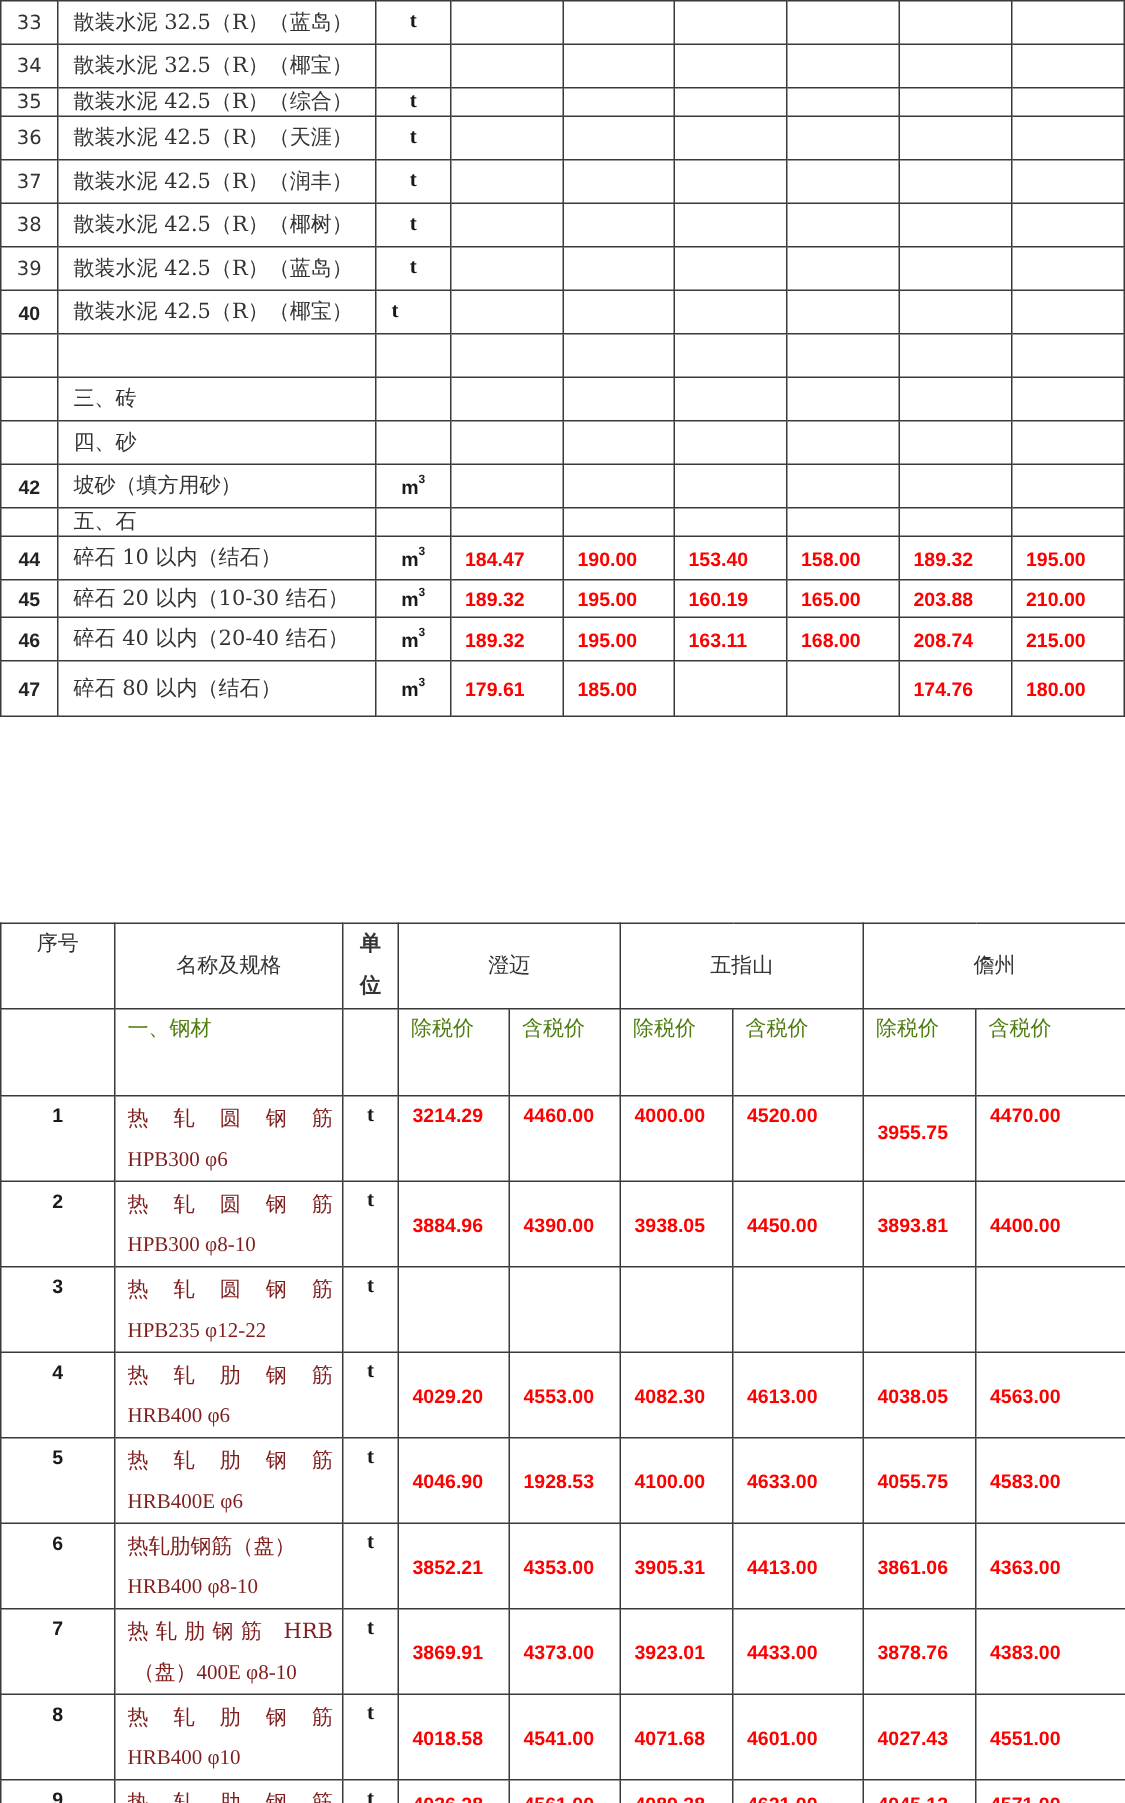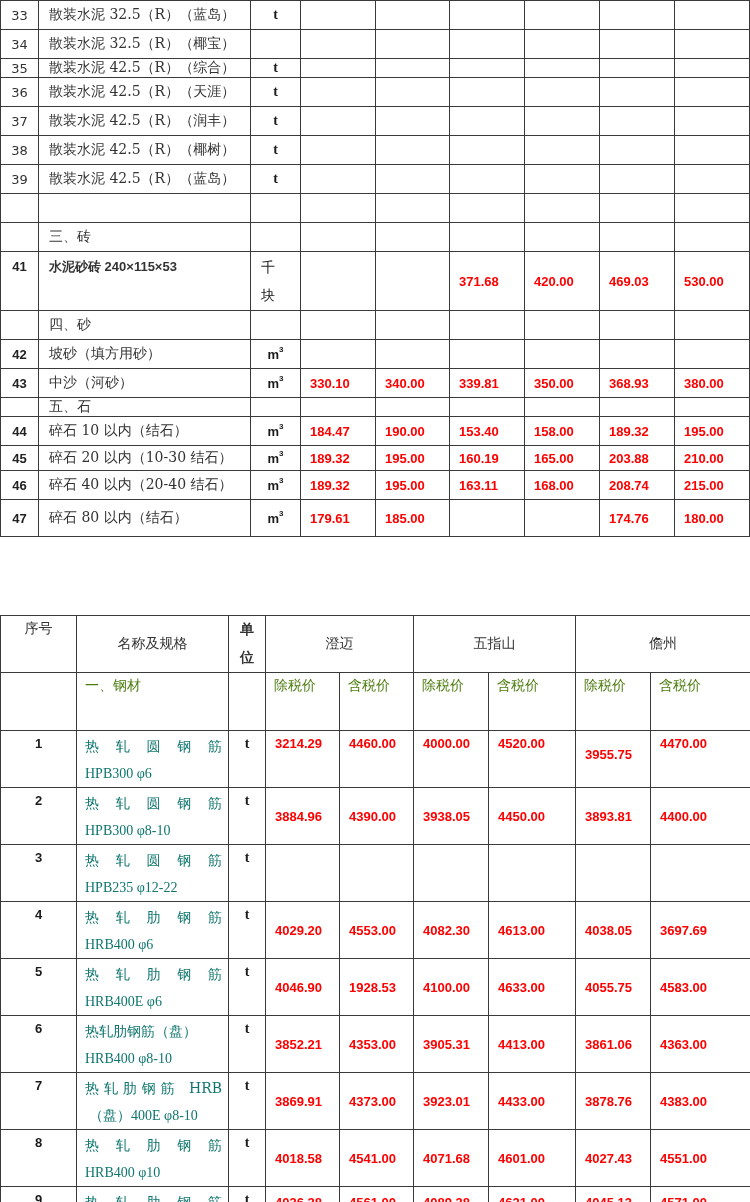--- a/index.html
+++ b/index.html
@@ -19,21 +19,21 @@
   #t1 td.unit.m3 { font-family: "Liberation Sans", sans-serif; font-size: 13px; }
   #t1 td.unit.stack { vertical-align: top; text-align: left; padding: 2px 0 0 10px; font-weight: normal; line-height: 28px; white-space: normal; }
 
   
   #t2 { top: 615px; width: 750px; }
   #t2 td.hdr { text-align: center; font-size: 14px; color: #333; }
   #t2 td.hdr.top { vertical-align: top; padding-top: 4px; }
   #t2 td.hdr.unit { line-height: 28px; white-space: normal; vertical-align: middle; padding: 0; }
   #t2 td.sub { vertical-align: top; padding-top: 4px; padding-left: 8px; color: #4d7c0f; }
   #t2 td.seq { text-align: center; vertical-align: top; padding-top: 5px; font-weight: bold; font-family: "Liberation Sans", sans-serif; font-size: 13px; }
-  #t2 td.name { vertical-align: top; padding: 2px 6px 0 8px; line-height: 27px; white-space: normal; font-size: 14px; color: #0f766e; }
+  #t2 td.name { vertical-align: top; padding: 2px 6px 0 8px; line-height: 27px; white-space: normal; font-size: 14px; color: #7f1d1d; }
   #t2 td.name .l1 { display: block; text-align: justify; text-align-last: justify; letter-spacing: 0px; }
   #t2 td.name .l2 { display: block; font-weight: normal; font-family: "Liberation Serif", serif; }
   #t2 td.unit { text-align: center; vertical-align: top; padding-top: 5px; font-weight: bold; font-family: "Liberation Serif", serif; }
 
   .num { color: #ff0000; font-weight: bold; font-family: "Liberation Sans", "DejaVu Sans", sans-serif; font-size: 13px; padding-left: 9px; }
   #t2 .num { padding-left: 9px; }
   sup { font-size: 8px; vertical-align: top; position: relative; top: -2px; }
 </style>
 </head>
 <body>
@@ -129,20 +129,31 @@
       <td class="name">散装水泥 42.5（R）（蓝岛）</td>
       <td class="unit">t</td>
       <td class="num"></td>
       <td class="num"></td>
       <td class="num"></td>
       <td class="num"></td>
       <td class="num"></td>
       <td class="num"></td>
     </tr>
 
+    <tr style="height:29px">
+      <td class="seq b">40</td>
+      <td class="name">散装水泥 42.5（R）（椰宝）</td>
+      <td class="unit left">t</td>
+      <td class="num"></td>
+      <td class="num"></td>
+      <td class="num"></td>
+      <td class="num"></td>
+      <td class="num"></td>
+      <td class="num"></td>
+    </tr>
 
     <tr style="height:29px">
       <td></td>
       <td></td>
       <td></td>
       <td></td>
       <td></td>
       <td></td>
       <td></td>
       <td></td>
@@ -154,31 +165,20 @@
       <td class="name">三、砖</td>
       <td></td>
       <td></td>
       <td></td>
       <td></td>
       <td></td>
       <td></td>
       <td></td>
     </tr>
 
-    <tr style="height:56px">
-      <td class="seq b" style="vertical-align:top;padding-top:7px">41</td>
-      <td class="name" style="vertical-align:top;padding-top:6px;font-family:'Liberation Sans','DejaVu Sans',sans-serif;font-weight:bold;font-size:13px">水泥砂砖  240×115×53</td>
-      <td class="unit stack"><span>千</span><br><span>块</span></td>
-      <td class="num"></td>
-      <td class="num"></td>
-      <td class="num">371.68</td>
-      <td class="num">420.00</td>
-      <td class="num">469.03</td>
-      <td class="num">530.00</td>
-    </tr>
 
     <tr style="height:29px">
       <td></td>
       <td class="name">四、砂</td>
       <td></td>
       <td></td>
       <td></td>
       <td></td>
       <td></td>
       <td></td>
@@ -190,31 +190,20 @@
       <td class="name">坡砂（填方用砂）</td>
       <td class="unit m3"><span>m</span><sup>3</sup></td>
       <td class="num"></td>
       <td class="num"></td>
       <td class="num"></td>
       <td class="num"></td>
       <td class="num"></td>
       <td class="num"></td>
     </tr>
 
-    <tr style="height:29px">
-      <td class="seq b">43</td>
-      <td class="name">中沙（河砂）</td>
-      <td class="unit m3"><span>m</span><sup>3</sup></td>
-      <td class="num">330.10</td>
-      <td class="num">340.00</td>
-      <td class="num">339.81</td>
-      <td class="num">350.00</td>
-      <td class="num">368.93</td>
-      <td class="num">380.00</td>
-    </tr>
 
     <tr style="height:16px">
       <td></td>
       <td class="name">五、石</td>
       <td></td>
       <td></td>
       <td></td>
       <td></td>
       <td></td>
       <td></td>
@@ -354,21 +343,21 @@
       <td class="name">
           <span class="l1">热 轧 肋 钢 筋</span>
           <span class="l2">HRB400 φ6</span>
         </td>
       <td class="unit">t</td>
       <td class="num">4029.20</td>
       <td class="num">4553.00</td>
       <td class="num">4082.30</td>
       <td class="num">4613.00</td>
       <td class="num">4038.05</td>
-      <td class="num">3697.69</td>
+      <td class="num">4563.00</td>
     </tr>
 
     <tr style="height:55px">
       <td class="seq">5</td>
       <td class="name">
           <span class="l1">热 轧 肋 钢 筋</span>
           <span class="l2">HRB400E φ6</span>
         </td>
       <td class="unit">t</td>
       <td class="num">4046.90</td>

